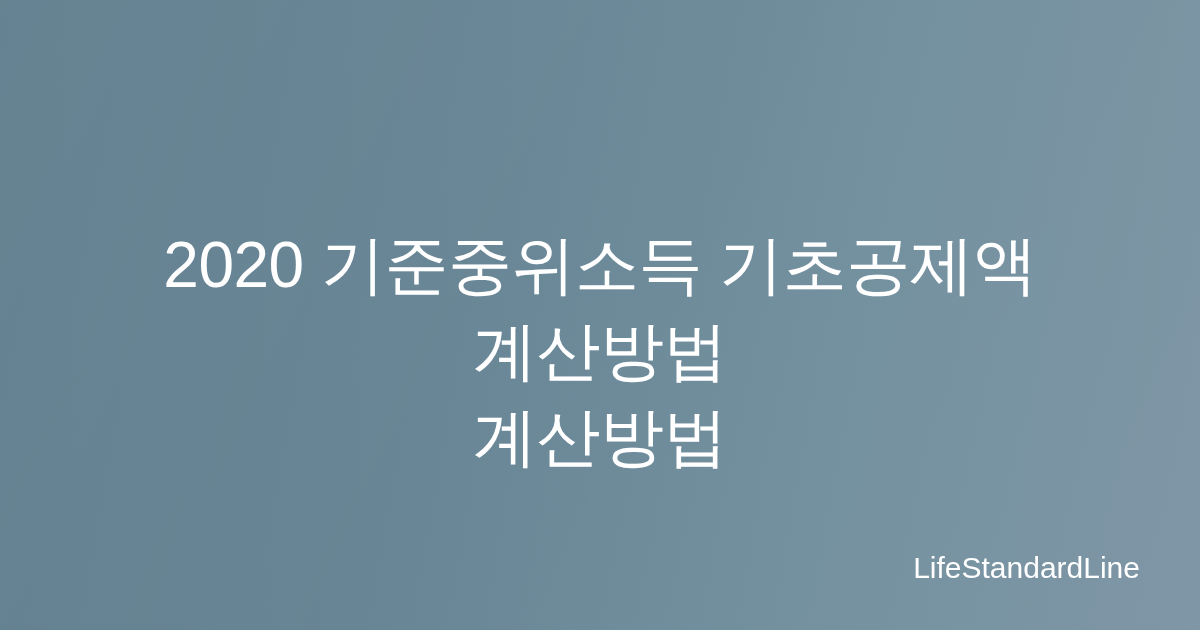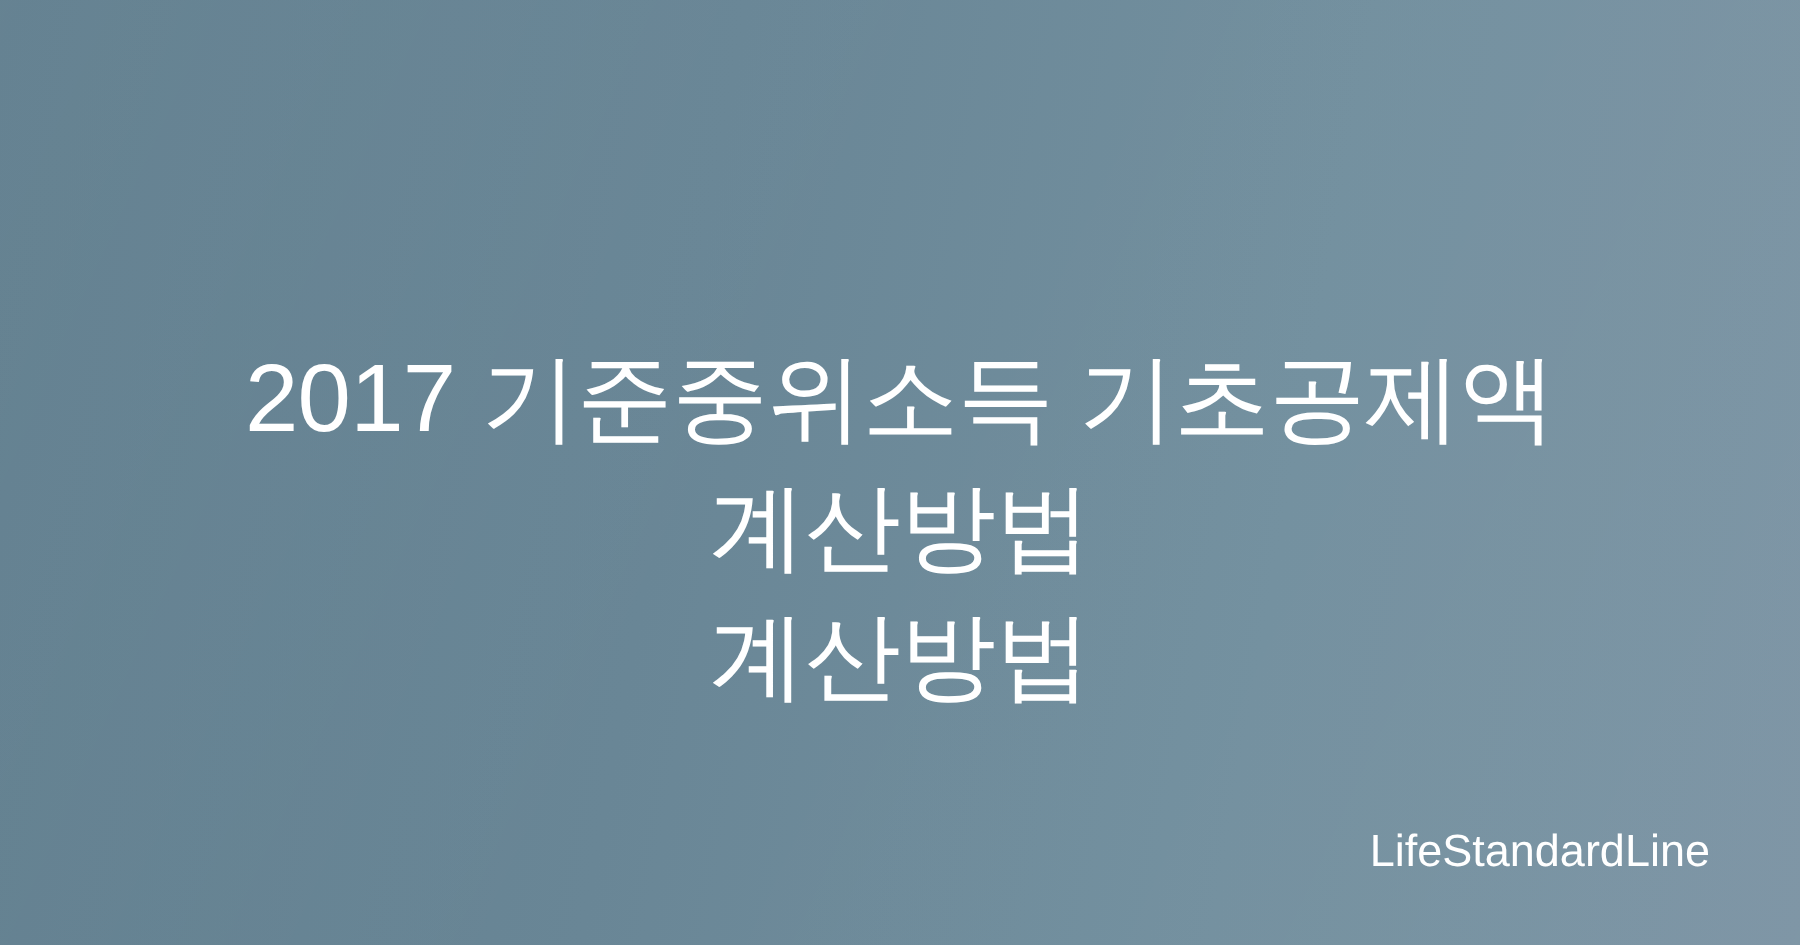--- a/index.html
+++ b/index.html
@@ -70,21 +70,21 @@
     line-height: 34px;
     letter-spacing: 0px;
   }
 </style>
 </head>
 <body>
 
 <div id="og-card">
 
   <div class="title-block">
-    <h1 class="title-text">2017 기준중위소득 기초공제액 계산방법</h1>
+    <h1 class="title-text">2020 기준중위소득 기초공제액 계산방법</h1>
     <h1 class="title-text">계산방법</h1>
   </div>
 
   <div class="brand-block">
     <span class="brand-text">LifeStandardLine</span>
   </div>
 
 </div>
 
 </body></html>

